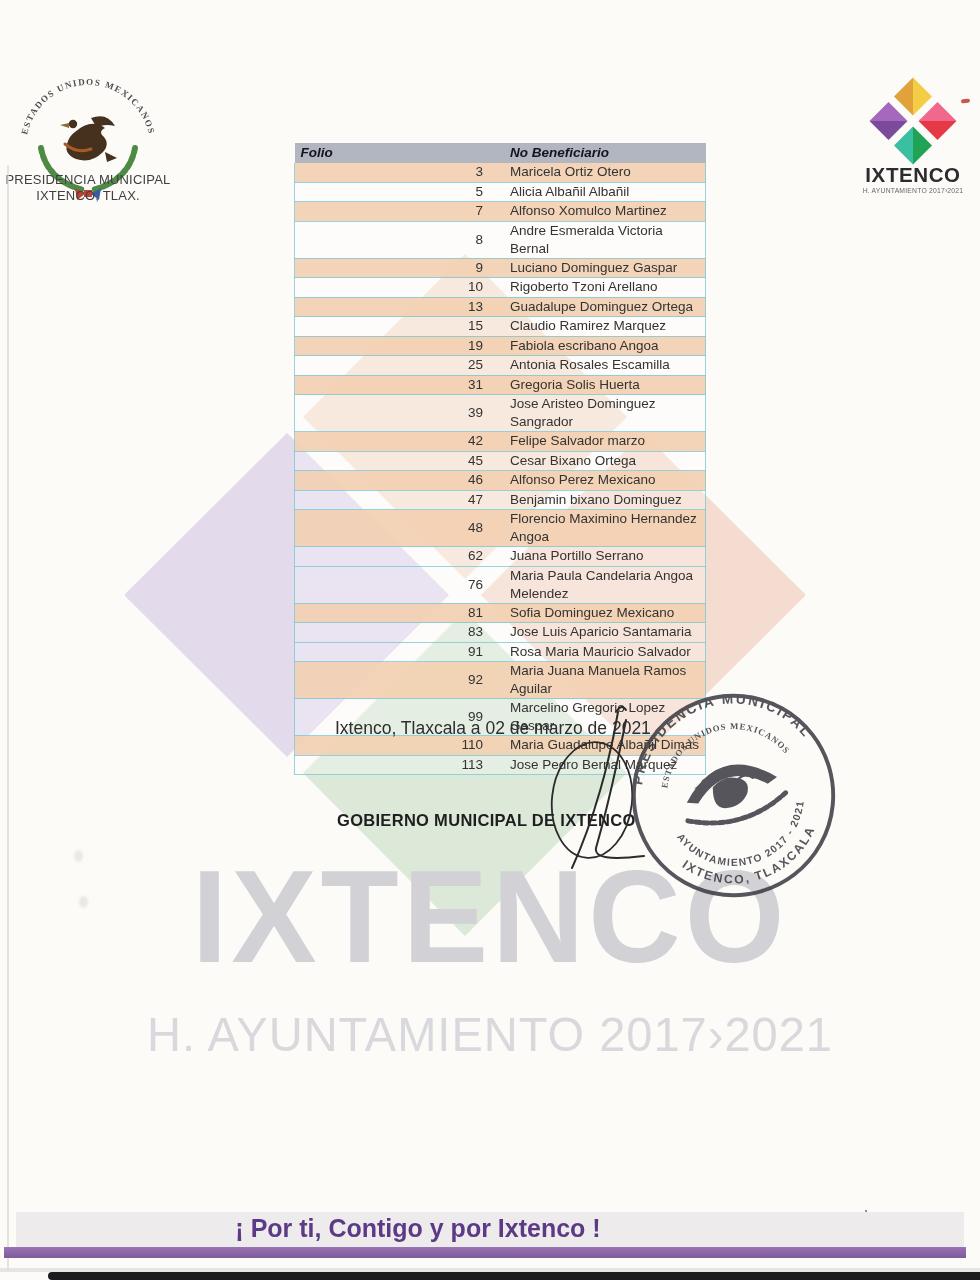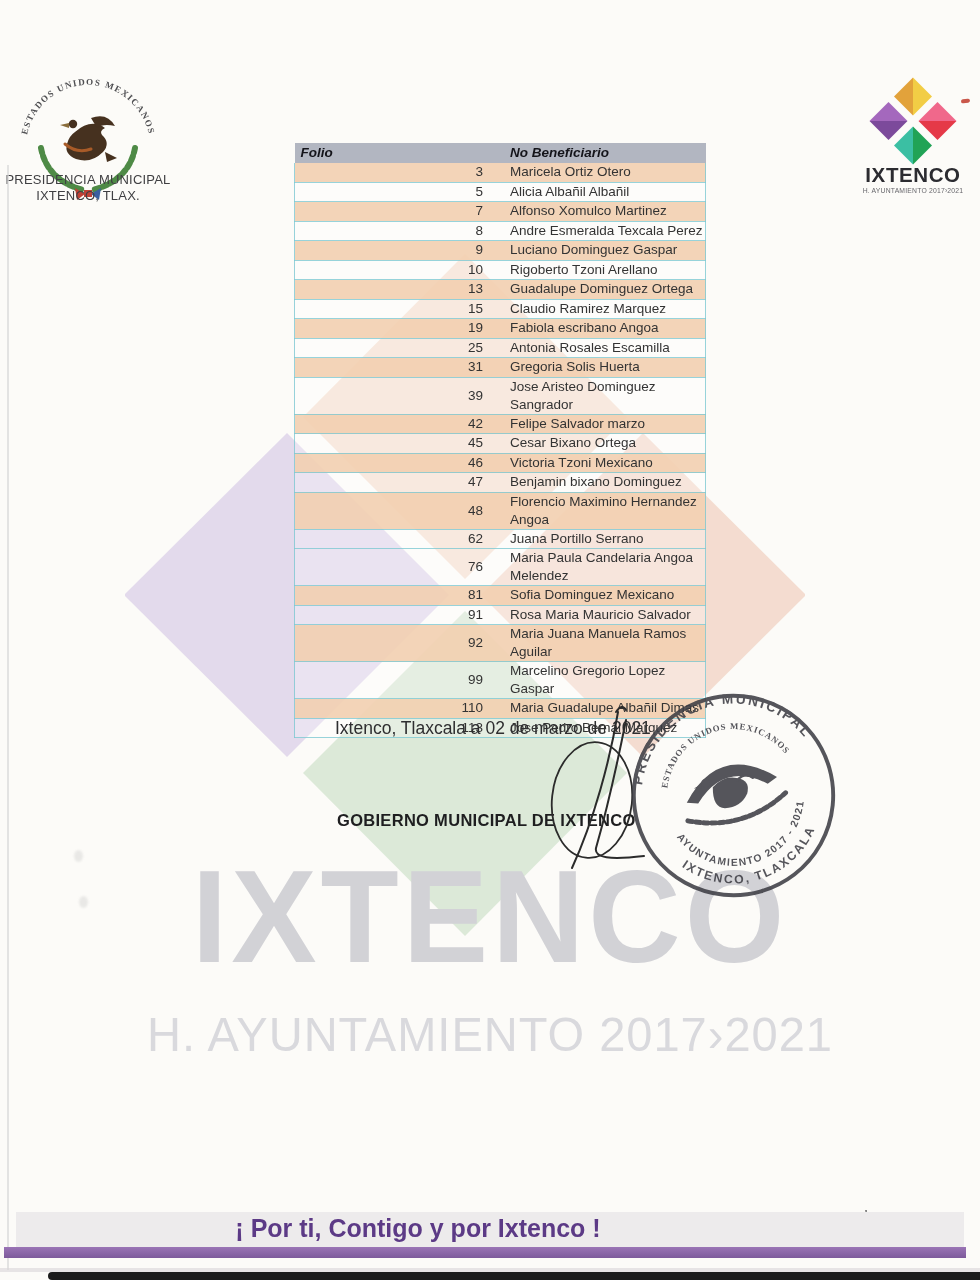--- a/index.html
+++ b/index.html
@@ -153,21 +153,21 @@
           <tr class="row-white">
             <td class="cell-folio">5</td>
             <td class="cell-name">Alicia Albañil Albañil</td>
           </tr>
           <tr class="row-peach">
             <td class="cell-folio">7</td>
             <td class="cell-name">Alfonso Xomulco Martinez</td>
           </tr>
           <tr class="row-white">
             <td class="cell-folio">8</td>
-            <td class="cell-name">Andre Esmeralda Texcala Perez</td>
+            <td class="cell-name">Andre Esmeralda Victoria Bernal</td>
           </tr>
           <tr class="row-peach">
             <td class="cell-folio">9</td>
             <td class="cell-name">Luciano Dominguez Gaspar</td>
           </tr>
           <tr class="row-white">
             <td class="cell-folio">10</td>
             <td class="cell-name">Rigoberto Tzoni Arellano</td>
           </tr>
           <tr class="row-peach">
@@ -197,41 +197,45 @@
           <tr class="row-peach">
             <td class="cell-folio">42</td>
             <td class="cell-name">Felipe Salvador marzo</td>
           </tr>
           <tr class="row-white">
             <td class="cell-folio">45</td>
             <td class="cell-name">Cesar Bixano Ortega</td>
           </tr>
           <tr class="row-peach">
             <td class="cell-folio">46</td>
-            <td class="cell-name">Victoria Tzoni Mexicano</td>
+            <td class="cell-name">Alfonso Perez Mexicano</td>
           </tr>
           <tr class="row-white">
             <td class="cell-folio">47</td>
             <td class="cell-name">Benjamin bixano Dominguez</td>
           </tr>
           <tr class="row-peach">
             <td class="cell-folio">48</td>
             <td class="cell-name">Florencio Maximino Hernandez Angoa</td>
           </tr>
           <tr class="row-white">
             <td class="cell-folio">62</td>
             <td class="cell-name">Juana Portillo Serrano</td>
           </tr>
           <tr class="row-white">
             <td class="cell-folio">76</td>
             <td class="cell-name">Maria Paula Candelaria Angoa Melendez</td>
           </tr>
           <tr class="row-peach">
             <td class="cell-folio">81</td>
             <td class="cell-name">Sofia Dominguez Mexicano</td>
+          </tr>
+          <tr class="row-white">
+            <td class="cell-folio">83</td>
+            <td class="cell-name">Jose Luis Aparicio Santamaria</td>
           </tr>
           <tr class="row-white">
             <td class="cell-folio">91</td>
             <td class="cell-name">Rosa Maria Mauricio Salvador</td>
           </tr>
           <tr class="row-peach">
             <td class="cell-folio">92</td>
             <td class="cell-name">Maria Juana Manuela Ramos Aguilar</td>
           </tr>
           <tr class="row-white">

